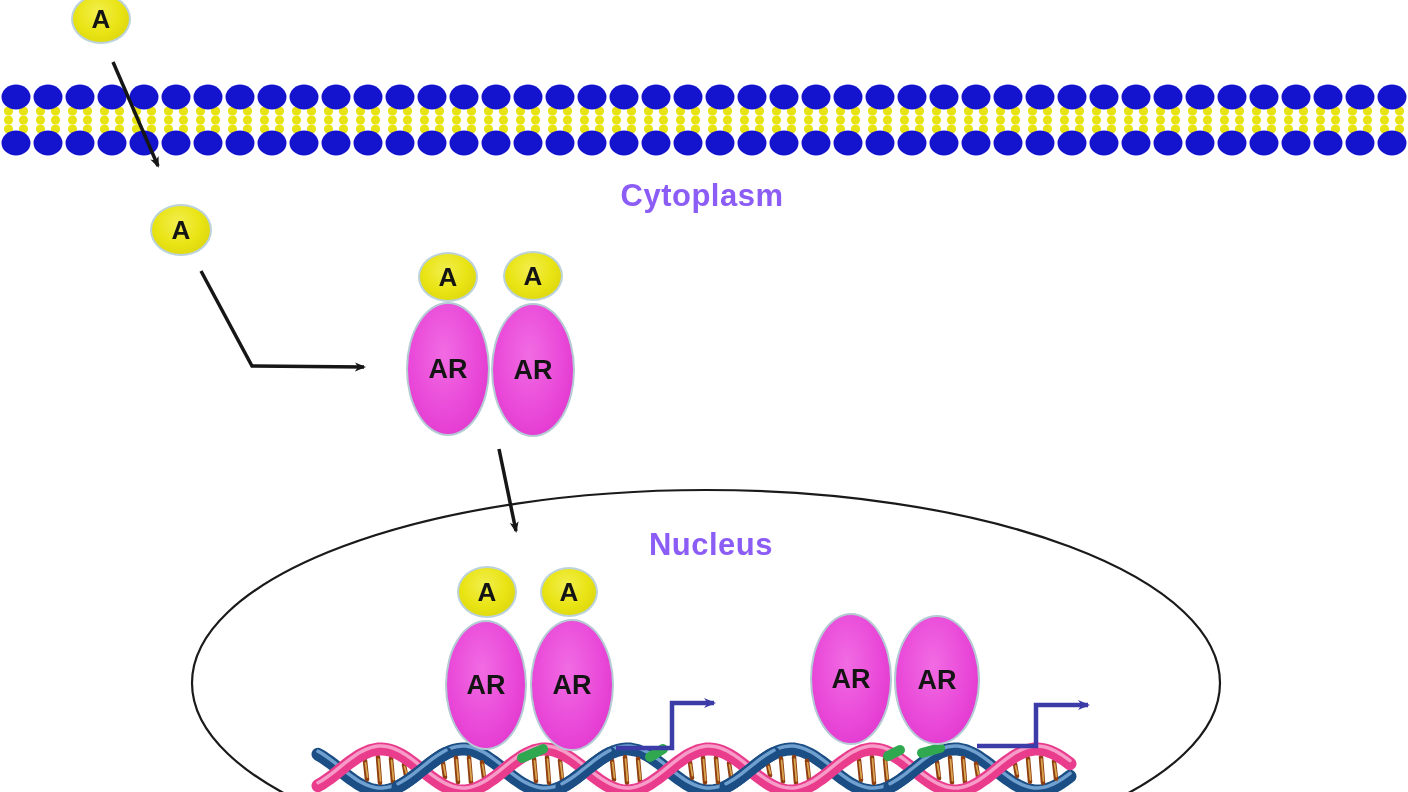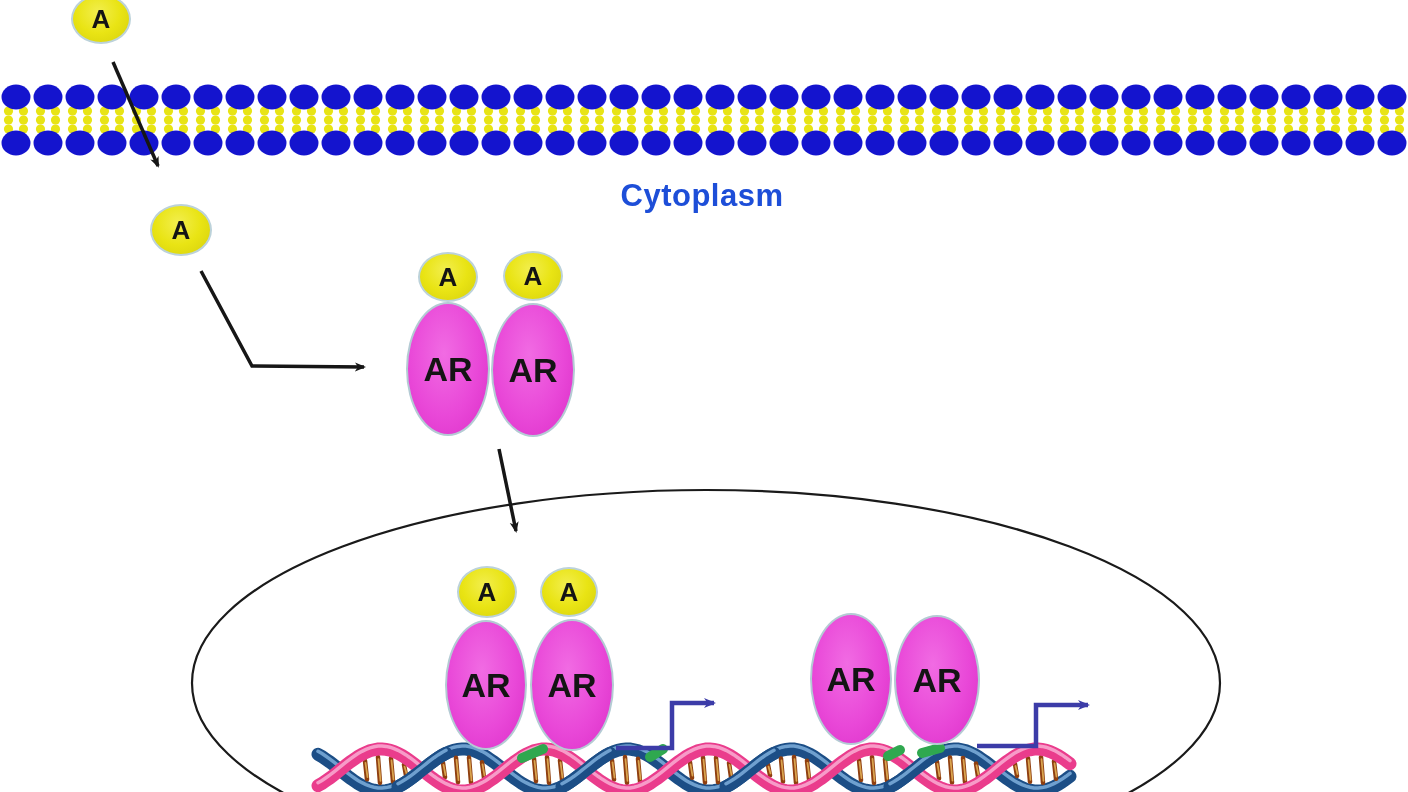--- a/index.html
+++ b/index.html
@@ -7,26 +7,26 @@
          font-family:"Liberation Sans",sans-serif;}
   #bg{position:absolute;left:0;top:0;}
   .mol{position:absolute;transform:translate(-50%,-50%);border-radius:50%;
        display:flex;align-items:center;justify-content:center;box-sizing:border-box;}
   .mol span{font-weight:bold;color:#141414;line-height:1;}
   .a-circ{background:radial-gradient(ellipse at 45% 35%, #F2EE4E 0%, #E9E414 50%, #D5CF0B 100%);
           border:2px solid #BCD2DA;}
   .a-circ span{font-size:26px;}
   .ar{background:radial-gradient(ellipse at 45% 38%, #F16BE3 0%, #E948D8 55%, #DB2EC7 100%);
       border:2px solid #B4CBD4;}
-  .ar span{font-size:34px;text-align:right;}
+  .ar span{font-size:27px;text-align:right;}
   .cor{background:radial-gradient(ellipse at 45% 38%, #3C86E5 0%, #1E63C8 62%, #0C3F9E 100%);
        border:2px solid #2C66B8;}
   .cor span{font-size:24px;}
   .dlabel{position:absolute;transform:translate(-50%,-50%);font-weight:bold;
-          color:#1d4ed8;font-size:31px;letter-spacing:.5px;white-space:nowrap;text-align:center;}
+          color:#8b5cf6;font-size:31px;letter-spacing:.5px;white-space:nowrap;text-align:center;}
 </style>
 </head>
 <body>
 
 <div id="stage">
 
   <svg id="bg" width="1408" height="792" viewBox="0 0 1408 792">
     <defs>
       <pattern id="lipid" x="0" y="84" width="32" height="72" patternUnits="userSpaceOnUse">
         <circle class="lipid-tail" cx="8.5" cy="27" r="4.6" fill="#E8E414"></circle>
@@ -139,20 +139,21 @@
         <path d="M650,757 L663,749" fill="none" stroke="#2FA84F" stroke-width="10" stroke-linecap="round"></path>
         <path d="M888,756 L900,750" fill="none" stroke="#2FA84F" stroke-width="10" stroke-linecap="round"></path>
         <path d="M922,753 L940,748" fill="none" stroke="#2FA84F" stroke-width="10" stroke-linecap="round"></path>
       </g>
 
     <polyline class="tx-arrow" points="616,748 672,748 672,703 714,703" fill="none" stroke-width="4.5" marker-end="url(#mkBlue)" stroke="#3C3CA8"></polyline>
     <polyline class="tx-arrow" points="977,746 1036,746 1036,705 1088,705" fill="none" stroke-width="4.5" marker-end="url(#mkBlue)" stroke="#3C3CA8"></polyline>
   </svg>
 
   <div class="dlabel" style="left:702px;top:196px;">Cytoplasm</div>
+  <div class="dlabel" style="left:711px;top:545px;">Nucleus</div>
 
   <div class="mol a-circ" style="left:101px;top:19px;width:60px;height:50px;">
     <span>A</span>
   </div>
 
   <div class="mol a-circ" style="left:181px;top:230px;width:62px;height:52px;">
     <span>A</span>
   </div>
 
   <div class="mol a-circ" style="left:448px;top:277px;width:60px;height:50px;">

